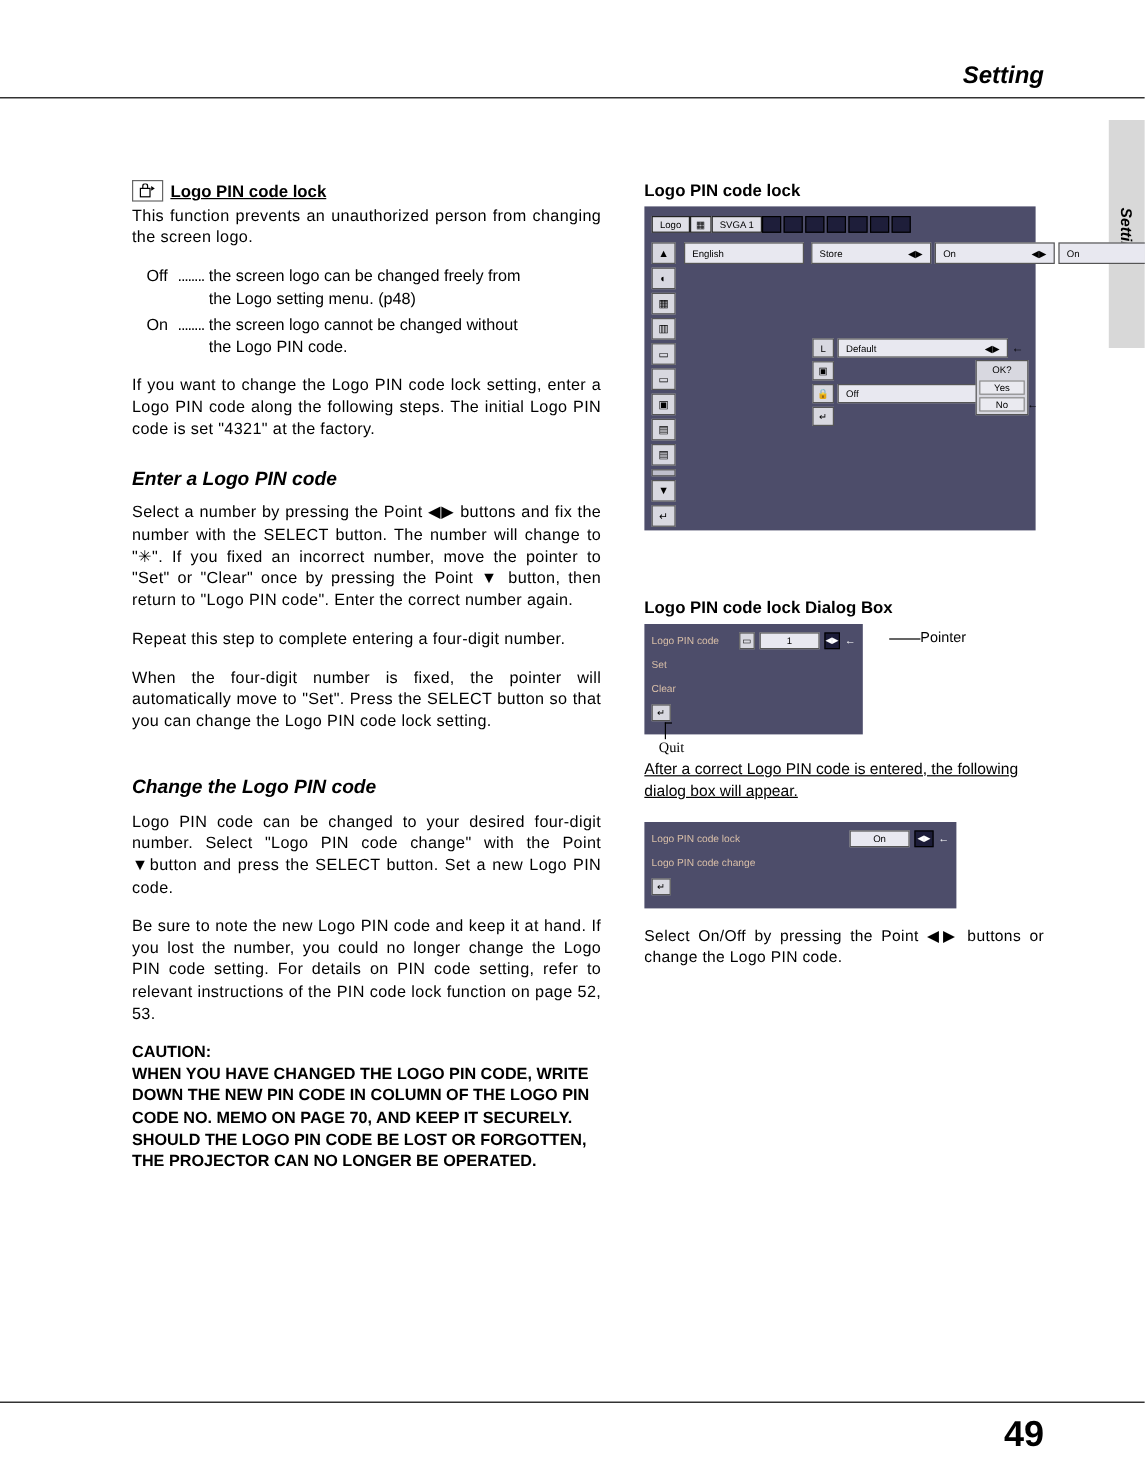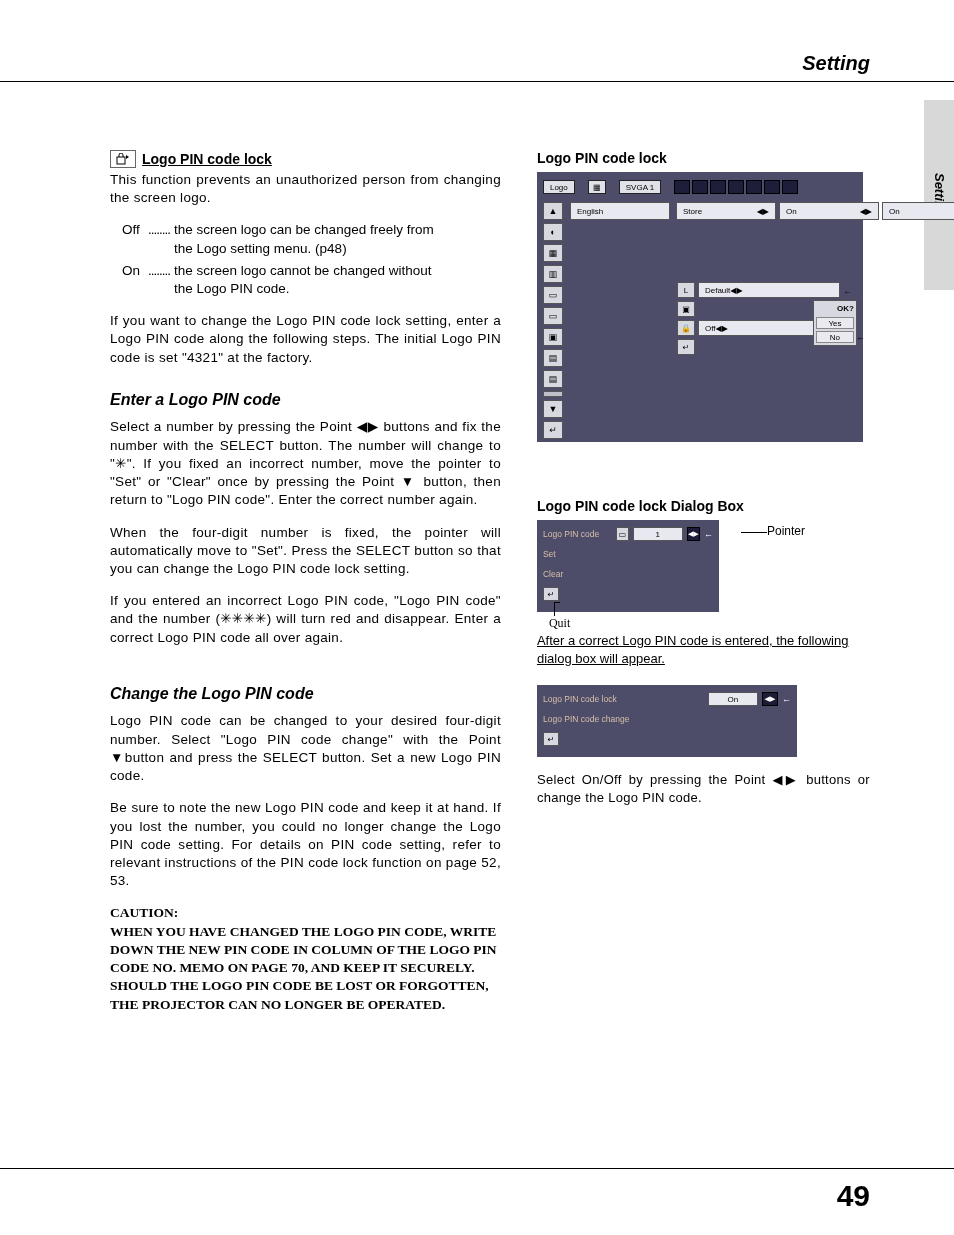--- a/index.html
+++ b/index.html
@@ -64,33 +64,33 @@
   }
   .lock-title { font-weight: bold; text-decoration: underline; font-size: 14px; }
   .para { margin-bottom: 14px; text-align: justify; letter-spacing: 0.3px; }
   .nowrap-para { margin-bottom: 14px; letter-spacing: 0.3px; }
   .opt-list { margin: 0 0 14px 12px; }
   .opt-row { display: flex; margin-bottom: 4px; }
   .opt-key { width: 26px; }
   .opt-dots { letter-spacing: -1px; padding-right: 4px; }
   .opt-desc { flex: 1; }
   .h2 { font-style: italic; font-weight: bold; font-size: 16px; margin: 22px 0 8px; }
-  .caution { font-weight: bold; font-size: 13.5px; font-family: Liberation Serif, serif; }
+  .caution { font-weight: bold; font-size: 13.5px; }
   .r-heading { font-weight: bold; font-size: 14px; margin-bottom: 6px; }
   
   .osd-fig {
     width: 326px;
     height: 270px;
     background: #4d4d6a;
     position: relative;
     font-size: 9px;
   }
   .osd-top {
     position: absolute; top: 6px; left: 6px; right: 6px; height: 18px;
-    display: flex; gap: 13px; align-items: center;
+    display: flex; gap: 0; align-items: center;
   }
   .osd-chip {
     background: #e0e0e8; border: 1px solid #222; height: 14px;
     display: flex; align-items: center; justify-content: center;
     padding: 0 6px; font-size: 8px;
   }
   .osd-chip.sm { width: 18px; padding: 0; }
   .osd-icons { display: flex; gap: 2px; }
   .osd-icons .ic { width: 16px; height: 14px; background: #1e1e3a; border: 1px solid #000; }
   .osd-left-col {
@@ -102,21 +102,21 @@
   .osd-rows {
     position: absolute; left: 30px; top: 30px; display: flex; flex-direction: row; gap: 3px;
   }
   .vr { width: 100px; height: 18px; background: #e8e8f0; border: 1px solid #555; display:flex; align-items:center; padding: 0 6px; font-size: 8px; justify-content: space-between; }
   .vr .arr { font-size: 8px; }
   .sub-panel {
     position: absolute; left: 140px; top: 110px; width: 176px;
   }
   .sp-row { display: flex; align-items: center; gap: 3px; margin-bottom: 3px; }
   .sp-ic { width: 18px; height: 16px; background: #d8d8e0; border: 1px solid #555; display:flex;align-items:center;justify-content:center;font-size:8px; }
-  .sp-val { flex: 1; height: 16px; background: #e8e8f0; border: 1px solid #555; display:flex;align-items:center;padding:0 6px;font-size:8px;justify-content:flex-start; }
+  .sp-val { flex: 1; height: 16px; background: #e8e8f0; border: 1px solid #555; display:flex;align-items:center;padding:0 6px;font-size:8px;justify-content:space-between; }
   .sp-ptr { font-size: 10px; }
   .confirm-box {
     position: absolute; right: 6px; top: 128px; width: 44px;
     background: #d8d8e0; border: 1px solid #555; padding: 2px;
     display:flex; flex-direction: column; gap: 2px; font-size: 8px;
   }
   .cb-row { background: #eaeaf0; border: 1px solid #888; text-align: center; height: 12px; line-height: 11px; position: relative; }
   .cb-ptr { position:absolute; right:-12px; top:0; font-size:9px; }
   
   .dlg-fig {
@@ -189,22 +189,22 @@
           <span>the screen logo cannot be changed without</span><br>
           <span>the Logo PIN code.</span>
         </span>
       </div>
     </div>
 
     <div class="para">If you want to change the Logo PIN code lock setting, enter a Logo PIN code along the following steps. The initial Logo PIN code is set "4321" at the factory.</div>
 
     <div class="h2">Enter a Logo PIN code</div>
     <div class="para">Select a number by pressing the Point ◀▶ buttons and fix the number with the SELECT button.  The number will change to "✳".  If you fixed an incorrect number, move the pointer to "Set" or "Clear" once by pressing the Point ▼ button, then return to "Logo PIN code".  Enter the correct number again.</div>
+    <div class="nowrap-para">Repeat this step to complete entering a four-digit number.</div>
     <div class="para">When the four-digit number is fixed, the pointer will automatically move to "Set".  Press the SELECT button so that you can change the Logo PIN code lock setting.</div>
-    <div class="para">If you entered an incorrect Logo PIN code, "Logo PIN code" and the number (✳✳✳✳) will turn red and disappear.  Enter a correct Logo PIN code all over again.</div>
 
     <div class="h2" style="margin-top:36px">Change the Logo PIN code</div>
     <div class="para">Logo PIN code can be changed to your desired four-digit number. Select "Logo PIN code change" with the Point ▼button and press the SELECT button. Set a new Logo PIN code.</div>
     <div class="para">Be sure to note the new Logo PIN code and keep it at hand.  If you lost the number, you could no longer change the Logo PIN code setting.  For details on PIN code setting, refer to relevant instructions of the PIN code lock function on page 52, 53.</div>
 
     <div class="caution">CAUTION:</div>
     <div class="caution">WHEN YOU HAVE CHANGED THE LOGO PIN CODE, WRITE DOWN THE NEW PIN CODE IN COLUMN OF THE LOGO PIN CODE NO. MEMO ON PAGE 70, AND KEEP IT SECURELY.  SHOULD THE LOGO PIN CODE BE LOST OR FORGOTTEN, THE PROJECTOR CAN NO LONGER BE OPERATED.</div>
   </div>
 
   <div class="col-right">
@@ -288,21 +288,21 @@
           <div class="sp-val">
               <span>Off</span>
               <span>◀▶</span>
             </div>
         </div>
         <div class="sp-row">
           <div class="sp-ic">↵</div>
         </div>
       </div>
       <div class="confirm-box">
-        <div class="cb-row" style="background:transparent;border:none;text-align:right;font-weight:bold">OK?</div>
+        <div class="cb-row" style="background:transparent;border:none;text-align:center;font-weight:normal">OK?</div>
         <div class="cb-row">Yes</div>
         <div class="cb-row"><span>No</span><span class="cb-ptr">←</span></div>
       </div>
     </div>
 
     <div class="r-heading" style="margin-top:56px">Logo PIN code lock Dialog Box</div>
 
     <div style="position:relative">
       <div class="dlg-fig">
         <div class="dlg-row">

